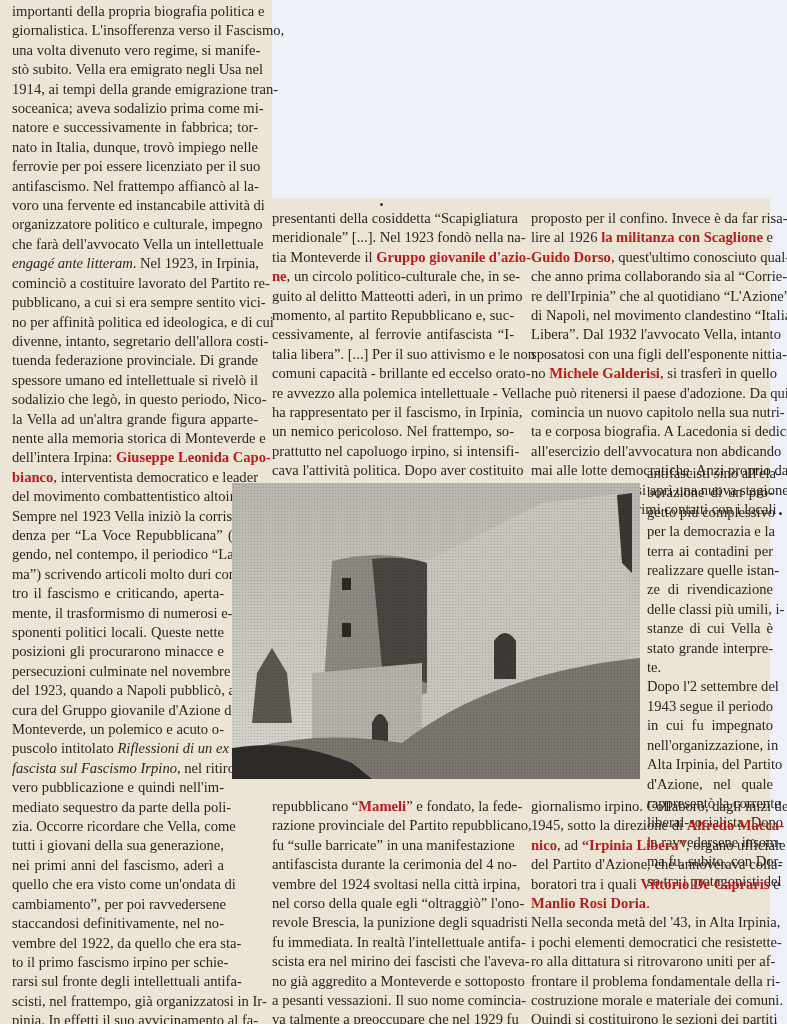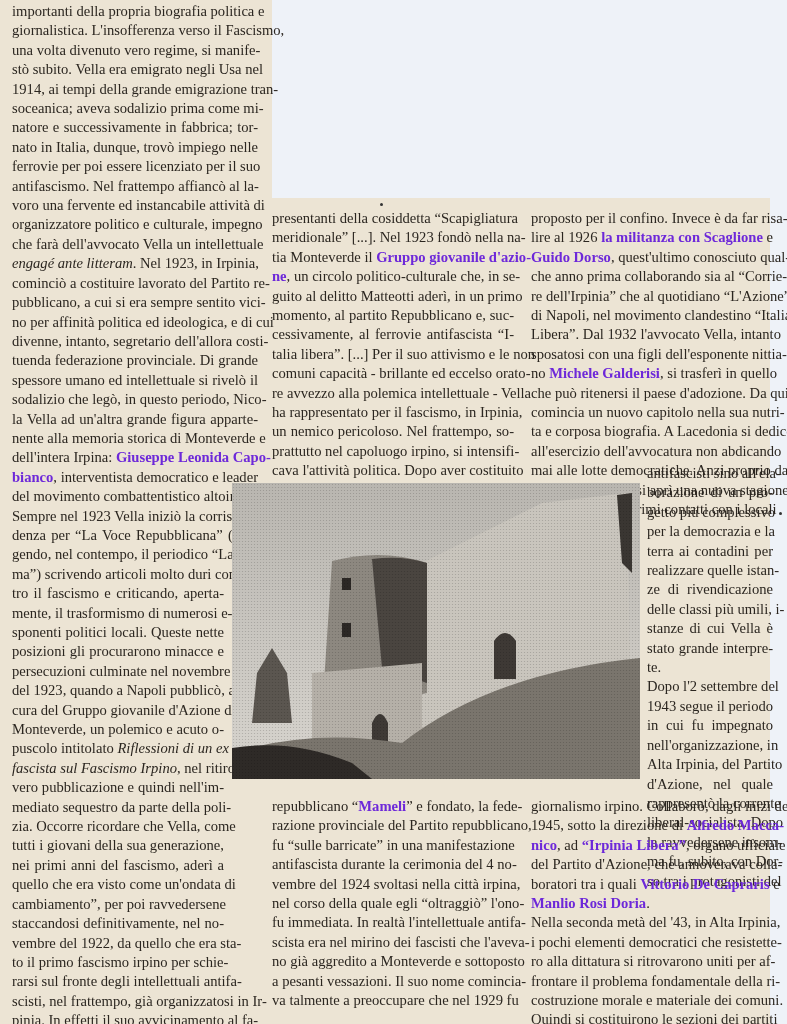--- a/index.html
+++ b/index.html
@@ -17,21 +17,21 @@
   .col {
     position: absolute;
     font-family: "Liberation Serif", "DejaVu Serif", serif;
     font-size: 14.6px;
     line-height: 19.4px;
     text-align: justify;
     color: #2b2620;
   }
   .col .line { display: block; white-space: nowrap; text-align-last: justify; }
   .col .line.last { text-align-last: left; }
-  b { font-weight: bold; color: #6d28d9; }
+  b { font-weight: bold; color: #b91c1c; }
   i { font-style: italic; }
   #col1 { left: 12px; top: 2px; width: 246px; }
   #col2 { left: 272px; top: 209px; width: 242px; }
   #col3 { left: 531px; top: 209px; width: 242px; }
   #col2b { left: 272px; top: 797px; width: 242px; }
   #col3b { left: 647px; top: 464px; width: 126px; }
   #col3c { left: 531px; top: 797px; width: 242px; }
   .photo {
     position: absolute; left: 232px; top: 483px; width: 408px; height: 296px;
     background: #9a9690; overflow: hidden;
@@ -172,20 +172,21 @@
     </div>
   </div>
 <div class="col" id="col2b">
     <div>
       <span class="line">repubblicano “<b>Mameli</b>” e fondato, la fede-</span>
       <span class="line">razione provinciale del Partito repubblicano,</span>
       <span class="line">fu “sulle barricate” in una manifestazione</span>
       <span class="line">antifascista durante la cerimonia del 4 no-</span>
       <span class="line">vembre del 1924 svoltasi nella città irpina,</span>
       <span class="line">nel corso della quale egli “oltraggiò” l'ono-</span>
+      <span class="line">revole Brescia, la punizione degli squadristi</span>
       <span class="line">fu immediata. In realtà l'intellettuale antifa-</span>
       <span class="line">scista era nel mirino dei fascisti che l'aveva-</span>
       <span class="line">no già aggredito a Monteverde e sottoposto</span>
       <span class="line">a pesanti vessazioni. Il suo nome comincia-</span>
       <span class="line">va talmente a preoccupare che nel 1929 fu</span>
     </div>
   </div>
 <div class="col" id="col3c">
     <div>
       <span class="line">giornalismo irpino. Collaborò, dagli inizi del</span>

